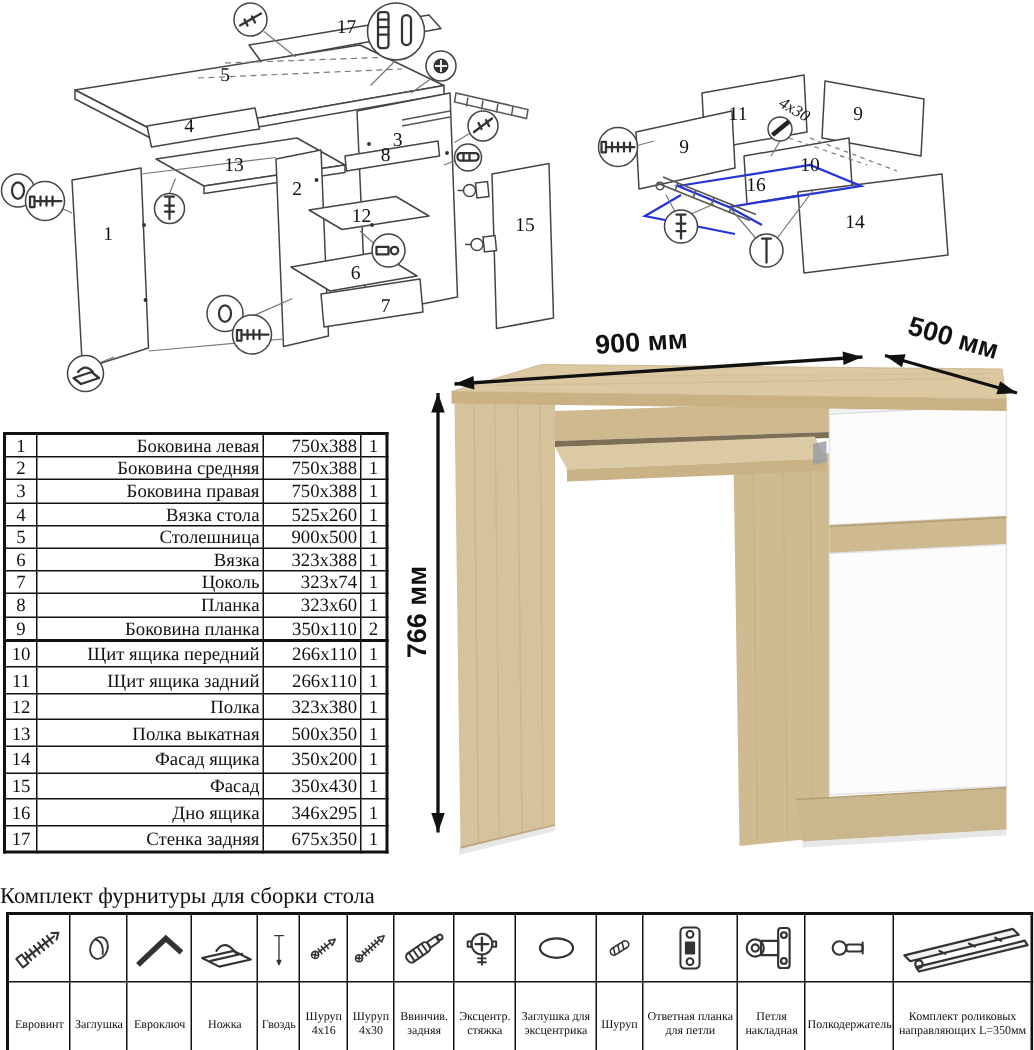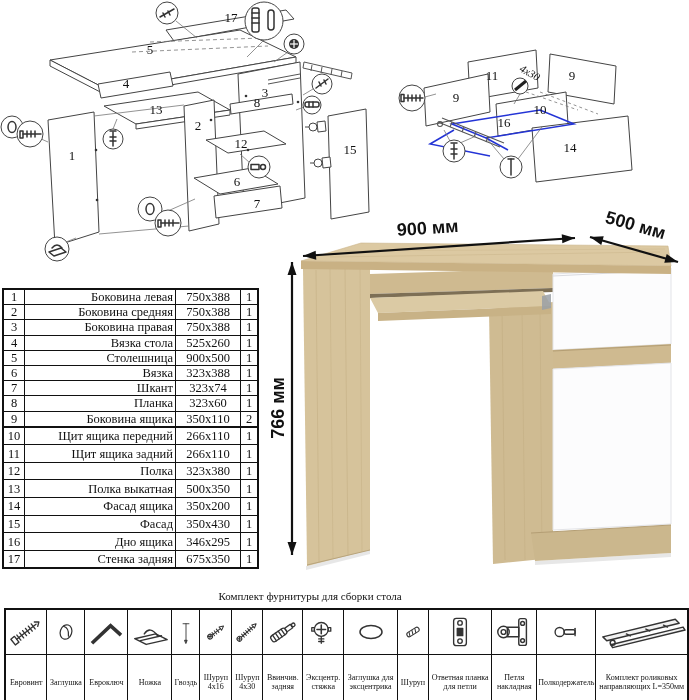--- a/index.html
+++ b/index.html
@@ -12,26 +12,26 @@
 
   
   #parts{position:absolute;left:2px;top:288px;}
   #parts table{border-collapse:collapse;border:2px solid #111;background:#fff;}
   #parts td{border:1px solid #111;font-size:12.5px;padding:0 2px;white-space:nowrap;}
   #parts .ta td{height:14.2px;line-height:14px;text-align:right;}
   #parts .tb td{height:16.6px;line-height:16px;text-align:right;}
   #parts td.c{text-align:center;padding:0 1px;}
   #parts td.num{width:18px;}
   #parts td.nm{width:146px;}
-  #parts td.sz{width:60px;text-align:center;}
+  #parts td.sz{width:60px;text-align:right;}
   #parts td.q{width:14px;}
 
   
-  #hwtitle{position:absolute;left:0;top:590px;width:620px;text-align:center;
-           font-size:11px;}
+  #hwtitle{position:absolute;left:0;top:590px;width:620px;
+           font-size:15px;}
   #hw{position:absolute;left:4px;top:608px;border-collapse:collapse;border:2px solid #111;
       background:#fff;table-layout:fixed;}
   #hw td{border:1px solid #111;text-align:center;vertical-align:middle;padding:0;}
   #hw tr.icons td{height:44px;}
   #hw tr.names td{height:24px;font-size:8px;line-height:1.08;padding:16px 1px;}
   #hw tr.qtys td{height:17px;font-size:13px;}
   #hw svg{position:static;display:inline-block;vertical-align:middle;}
 
   .thin{stroke:#444;stroke-width:1;fill:#fff;stroke-linejoin:round;}
   .lead{stroke:#777;stroke-width:.8;}
@@ -337,33 +337,33 @@
             <td class="c q">1</td>
           </tr>
       <tr>
             <td class="c num">6</td>
             <td class="nm">Вязка</td>
             <td class="sz">323x388</td>
             <td class="c q">1</td>
           </tr>
       <tr>
             <td class="c num">7</td>
-            <td class="nm">Шкант</td>
+            <td class="nm">Цоколь</td>
             <td class="sz">323x74</td>
             <td class="c q">1</td>
           </tr>
       <tr>
             <td class="c num">8</td>
             <td class="nm">Планка</td>
             <td class="sz">323x60</td>
             <td class="c q">1</td>
           </tr>
       <tr>
             <td class="c num">9</td>
-            <td class="nm">Боковина ящика</td>
+            <td class="nm">Боковина планка</td>
             <td class="sz">350x110</td>
             <td class="c q">2</td>
           </tr>
     </tbody>
       </table>
     <table class="tb" style="margin-top:-2px">
       <tbody>
           <tr>
             <td class="c num">10</td>
             <td class="nm">Щит ящика передний</td>

